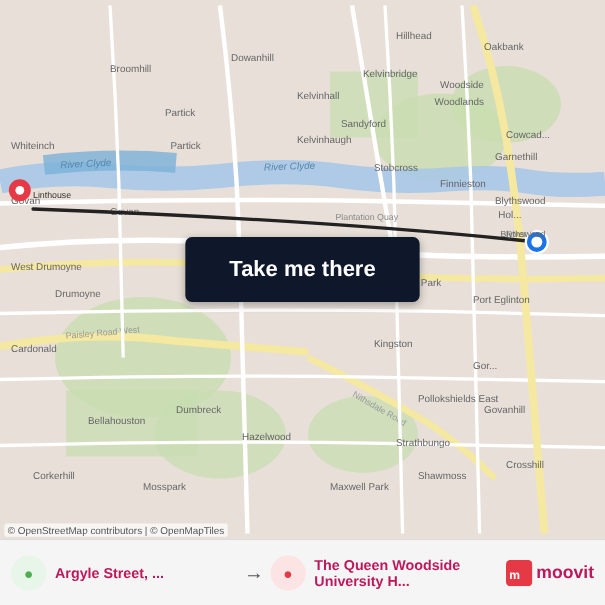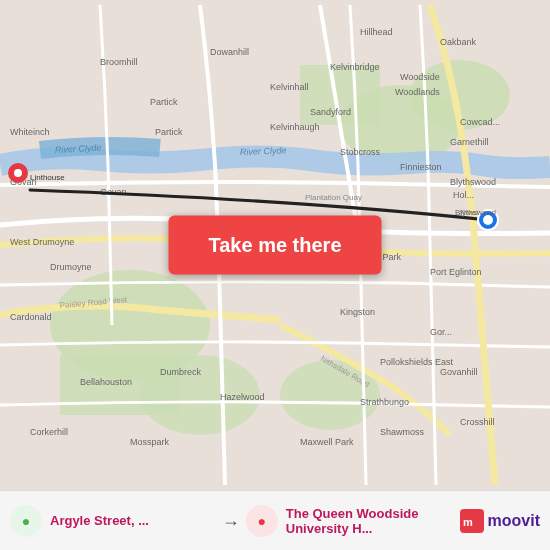--- a/index.html
+++ b/index.html
@@ -27,21 +27,21 @@
       height: 100%;
       position: absolute;
       top: 0; left: 0;
     }
 
     #take-me-there-btn {
       position: absolute;
       top: 50%;
       left: 50%;
       transform: translate(-50%, -50%);
-      background-color: #ef4444;
+      background-color: #0f172a;
       color: white;
       border: none;
       border-radius: 6px;
       padding: 18px 40px;
       font-size: 20px;
       font-weight: bold;
       cursor: pointer;
       white-space: nowrap;
       box-shadow: 0 2px 8px rgba(0,0,0,0.3);
       z-index: 10;
@@ -90,21 +90,21 @@
     #moovit-logo {
       display: flex;
       align-items: center;
       gap: 4px;
       margin-left: 8px;
     }
 
     .moovit-text {
       font-size: 16px;
       font-weight: bold;
-      color: #4c1d95;
+      color: #be185d;
     }
 
     .osm-attribution {
       position: absolute;
       bottom: 2px;
       left: 4px;
       font-size: 9px;
       color: #555;
       background: rgba(255,255,255,0.7);
       padding: 1px 3px;
@@ -212,20 +212,23 @@
       <text x="30" y="175" font-size="8" fill="#333">Linthouse</text>
 
       <circle cx="488" cy="215" r="10" fill="#1a73e8" stroke="white" stroke-width="2"></circle>
       <circle cx="488" cy="215" r="5" fill="white"></circle>
 
       <text x="455" y="210" font-size="8" fill="#666">Blythswood</text>
     </svg>
 
     <button id="take-me-there-btn">Take me there</button>
 
+    <div class="osm-attribution">
+      <span>© OpenStreetMap contributors | © OpenMapTiles</span>
+    </div>
 
   </div>
 
   <div id="bottom-bar">
 
     <div class="bottom-section">
       <div class="bottom-icon-circle" style="background:#e8f5e9;">
         <span style="color:#4CAF50; font-size:14px;">●</span>
       </div>
       <span class="bottom-text">Argyle Street, ...</span>

